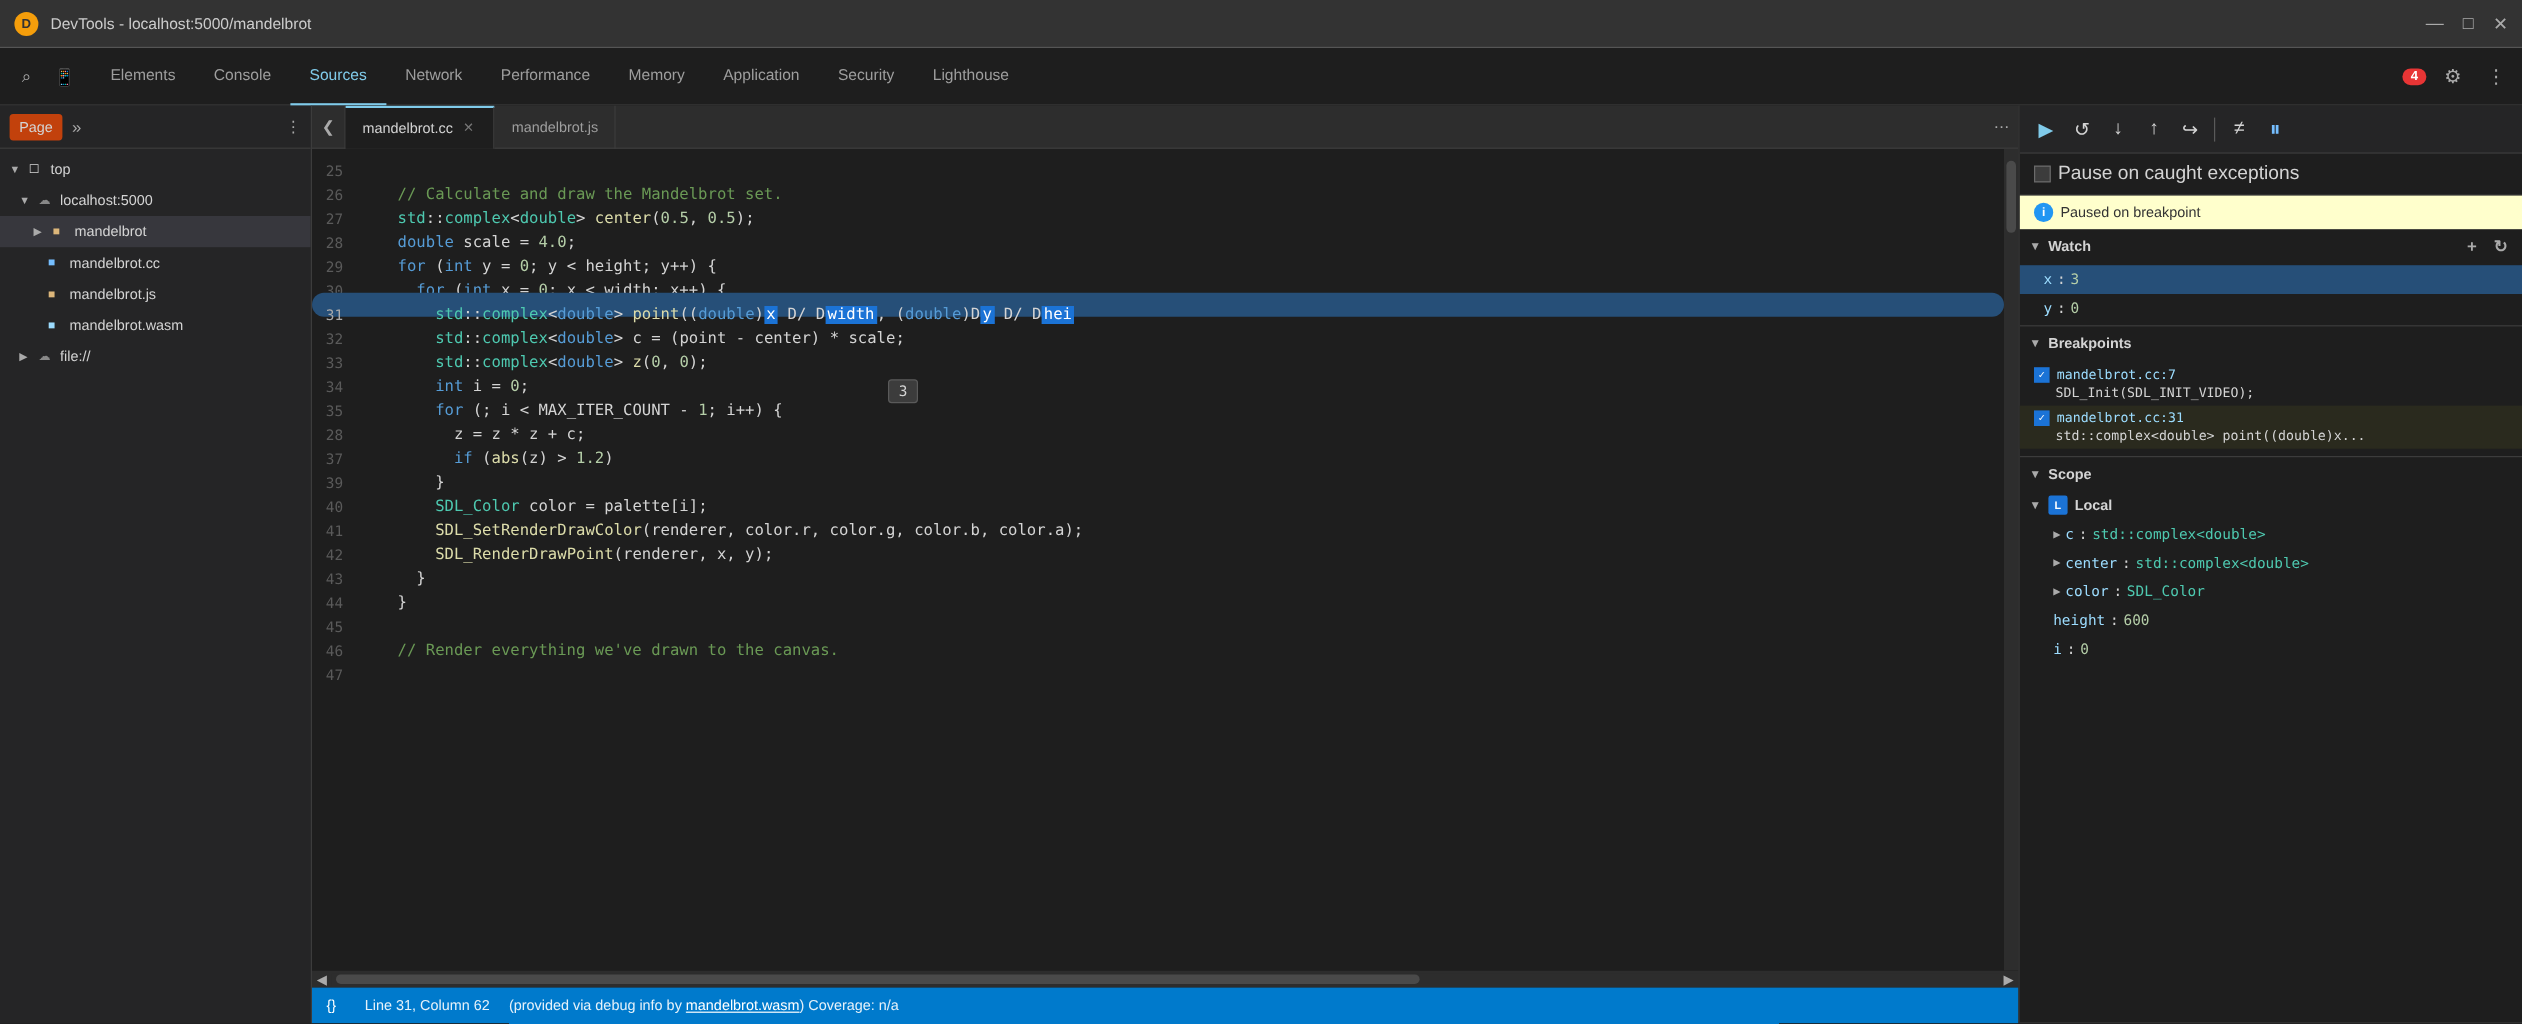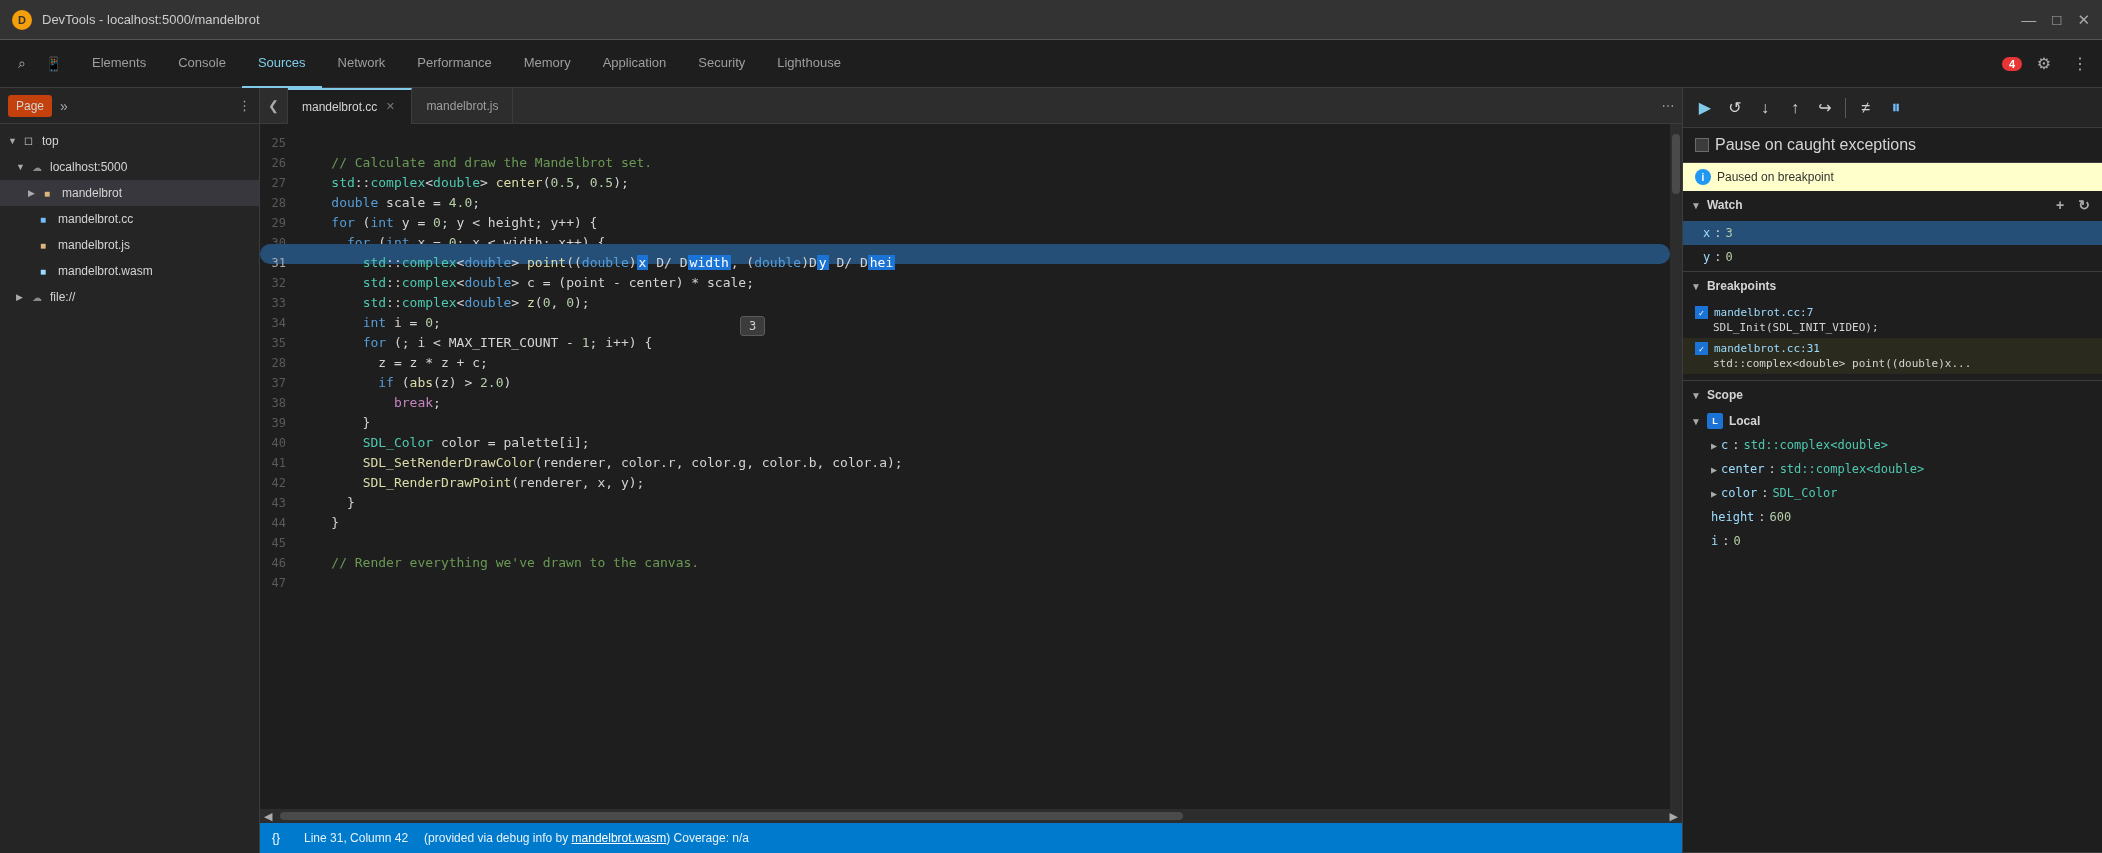--- a/index.html
+++ b/index.html
@@ -606,27 +606,23 @@
             <span class="line-content">        <span class="kw">for</span> (; i &lt; MAX_ITER_COUNT - <span class="num">1</span>; i++) {</span>
           </div>
 
           <div class="code-line">
             <span class="line-number">28</span>
             <span class="line-content">          z = z * z + c;</span>
           </div>
 
           <div class="code-line">
             <span class="line-number">37</span>
-            <span class="line-content">          <span class="kw">if</span> (<span class="fn">abs</span>(z) &gt; <span class="num">2.0</span>)</span>
-          </div>
-
-          <div class="code-line">
-            <span class="line-number">38</span>
-            <span class="line-content">            <span class="kw2">break</span>;</span>
-          </div>
+            <span class="line-content">          <span class="kw">if</span> (<span class="fn">abs</span>(z) &gt; <span class="num">1.2</span>)</span>
+          </div>
+
 
           <div class="code-line">
             <span class="line-number">39</span>
             <span class="line-content">        }</span>
           </div>
 
           <div class="code-line">
             <span class="line-number">40</span>
             <span class="line-content">        <span class="type">SDL_Color</span> color = palette[i];</span>
           </div>
@@ -677,21 +673,21 @@
       <div class="h-scrollbar">
         <span style="color:#aaa;font-size:11px;padding:0 4px;">◀</span>
         <div class="h-scrollbar-track">
           <div class="h-scrollbar-thumb"></div>
         </div>
         <span style="color:#aaa;font-size:11px;padding:0 4px;">▶</span>
       </div>
 
       <div class="editor-statusbar">
         <span class="statusbar-curly">{}</span>
-        <span class="statusbar-info">Line 31, Column 42</span>
+        <span class="statusbar-info">Line 31, Column 62</span>
         <span class="statusbar-info">
           (<span>provided via debug info by</span>&nbsp;<span class="statusbar-link">mandelbrot.wasm</span>)&nbsp;<span>Coverage: n/a</span>
         </span>
       </div>
     </div>
   </div>
 
   <div id="right-panel">
 
     <div class="debugger-toolbar">

